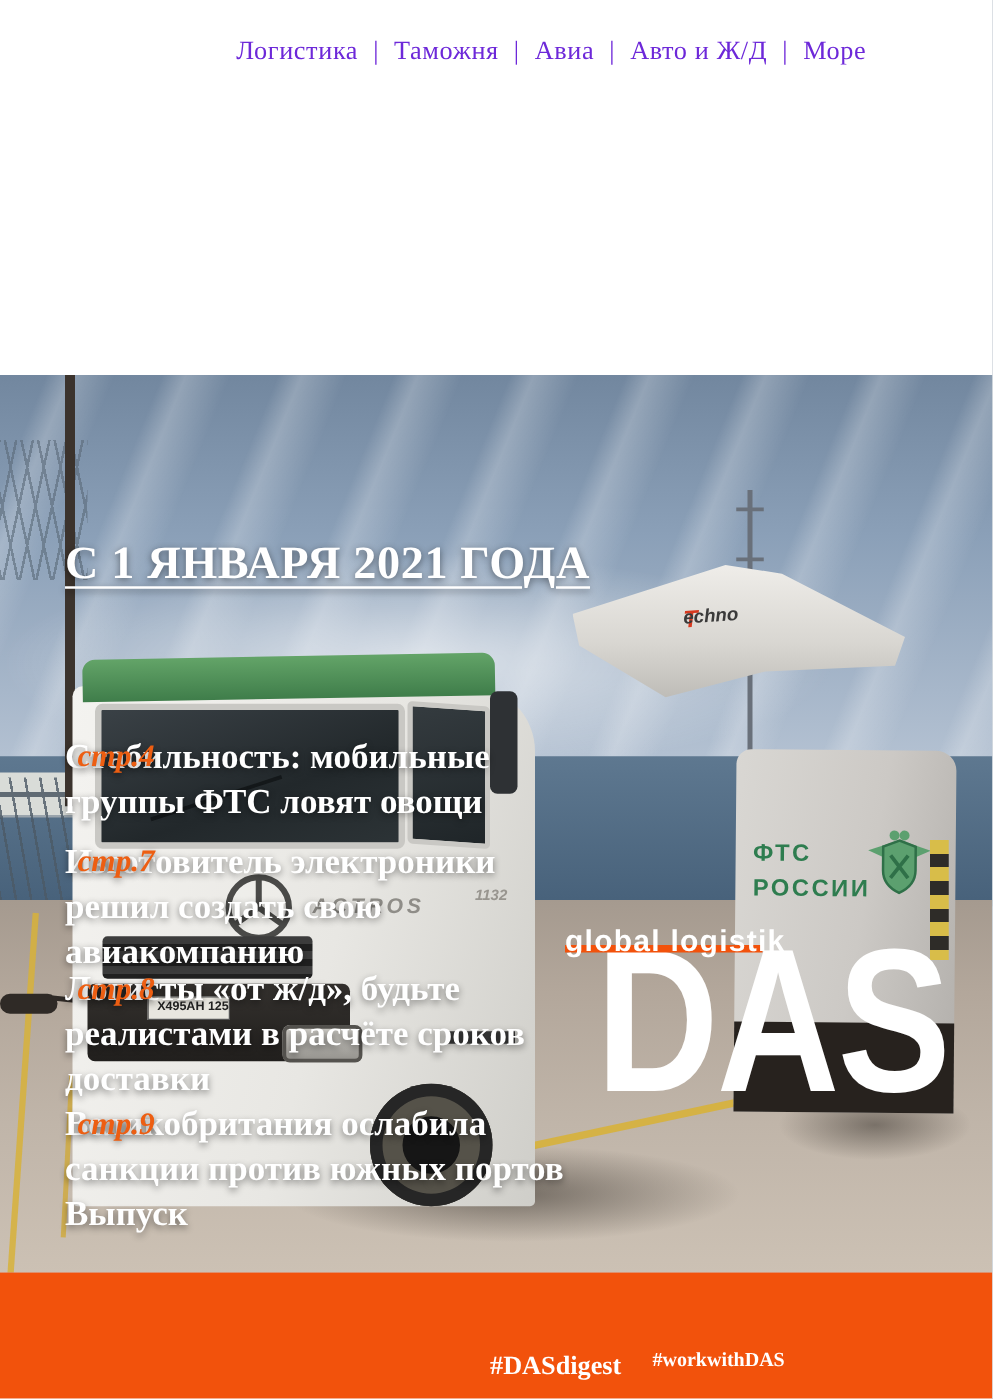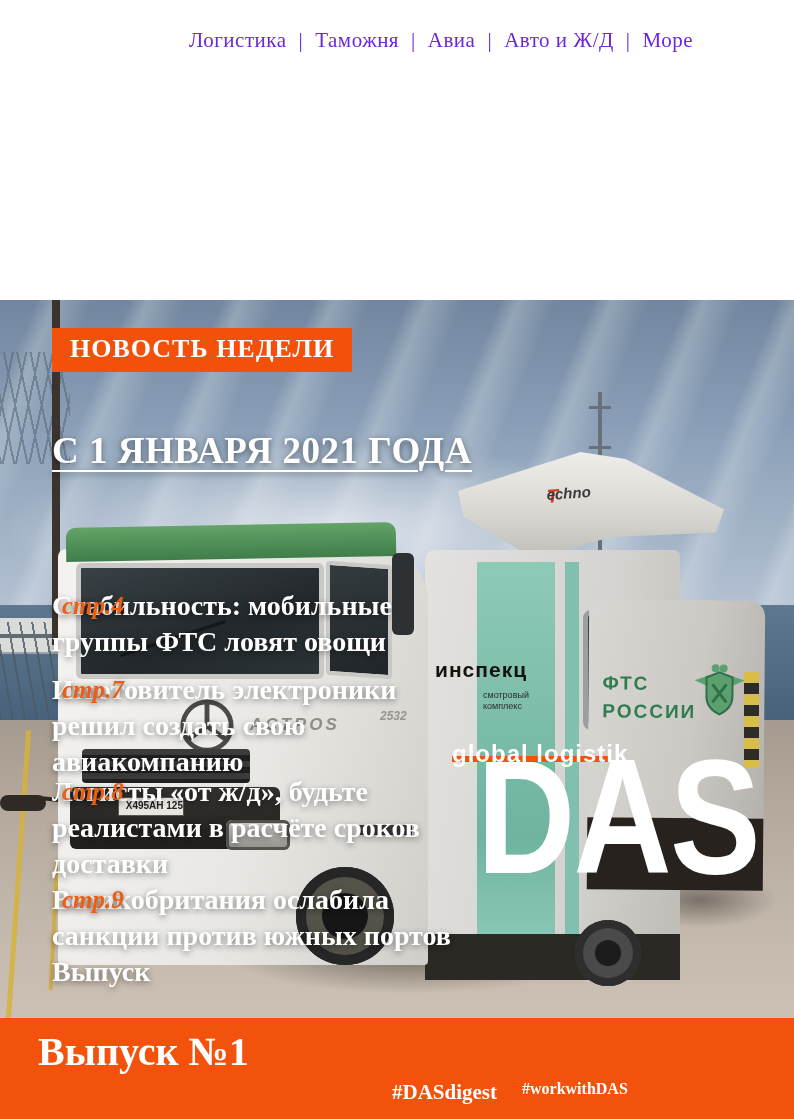--- a/index.html
+++ b/index.html
@@ -165,29 +165,20 @@
         <i style="top:54px;"></i>
         <i style="top:96px;"></i>
     </div>
 
     <div class="boom"></div>
     <div class="boom-label" style="left:546px;top:186px;z-index:5;">
         <span class="t">T</span>
         <span>echno</span>
       </div>
 
-    <div class="box">
-      <div class="teal1"></div>
-      <div class="teal2"></div>
-      <div class="bwin"></div>
-      <div class="btxt1">инспекц</div>
-      <div class="btxt2">смотровый комплекс</div>
-      <div class="bdark"></div>
-      <div class="bwheel"></div>
-    </div>
 
     <div class="trailer">
       <div class="ftxt">
         <span>ФТС</span>
           <br>
         <span>РОССИИ</span>
       </div>
       <svg class="emblem" width="54" height="60" viewBox="0 0 54 60">
         <polygon points="2,22 20,16 20,30" fill="#5ca06f"></polygon>
         <polygon points="52,22 34,16 34,30" fill="#5ca06f"></polygon>
@@ -206,30 +197,29 @@
       <div class="visor"></div>
       <div class="shield"></div>
       <div class="wiper"></div>
       <div class="sidewin"></div>
       <div class="mirror"></div>
       <svg class="star" width="58" height="58" viewBox="0 0 60 60">
         <circle cx="30" cy="30" r="25" fill="rgba(255,255,255,.15)" stroke="#4a4a48" stroke-width="5"></circle>
         <path d="M30 6 L30 30 M30 30 L9 45 M30 30 L51 45" stroke="#4a4a48" stroke-width="5" fill="none"></path>
       </svg>
       <div class="actros">ACTROS</div>
-      <div class="model">2532</div>
+      <div class="model">1132</div>
       <div class="grille"></div>
       <div class="bumper"></div>
       <div class="plate">Х495АН 125</div>
       <div class="headlight"></div>
       <div class="step"></div>
       <div class="wheel"></div>
     </div>
 
-    <div class="ov badge">НОВОСТЬ НЕДЕЛИ</div>
     <div class="ov headline">С 1 ЯНВАРЯ 2021 ГОДА</div>
 
     <div class="ov article a1">
       <span>Стабильность: мобильные группы ФТС ловят овощи</span>
         <span class="pref">стр.4</span>
     </div>
     <div class="ov article a2">
       <span>Изготовитель электроники решил создать свою авиакомпанию</span>
         <span class="pref">стр.7</span>
     </div>
@@ -243,18 +233,17 @@
     </div>
 
     <div class="das">
       <span class="word">DAS</span>
       <span class="rule"></span>
       <span class="sub">global logistik</span>
     </div>
   </div>
 
   <footer class="footer">
-    <div class="issue">Выпуск №1</div>
     <div class="tag1">#DASdigest</div>
     <div class="tag2">#workwithDAS</div>
   </footer>
 
 </div>
 
 </body></html>

